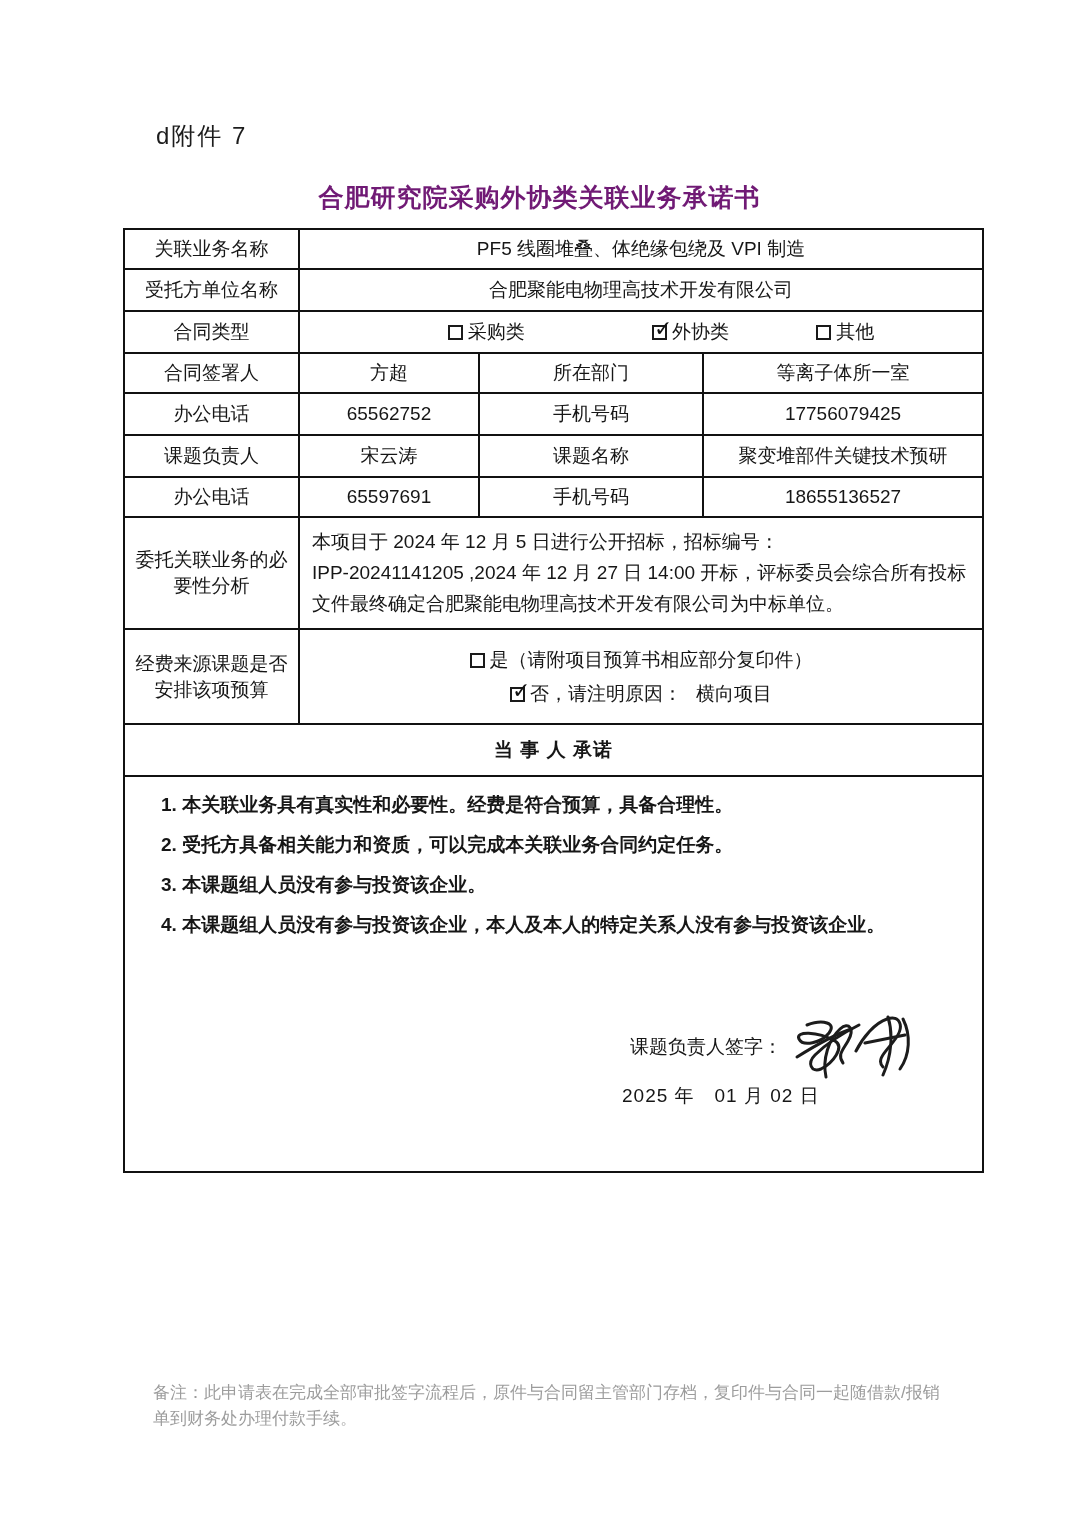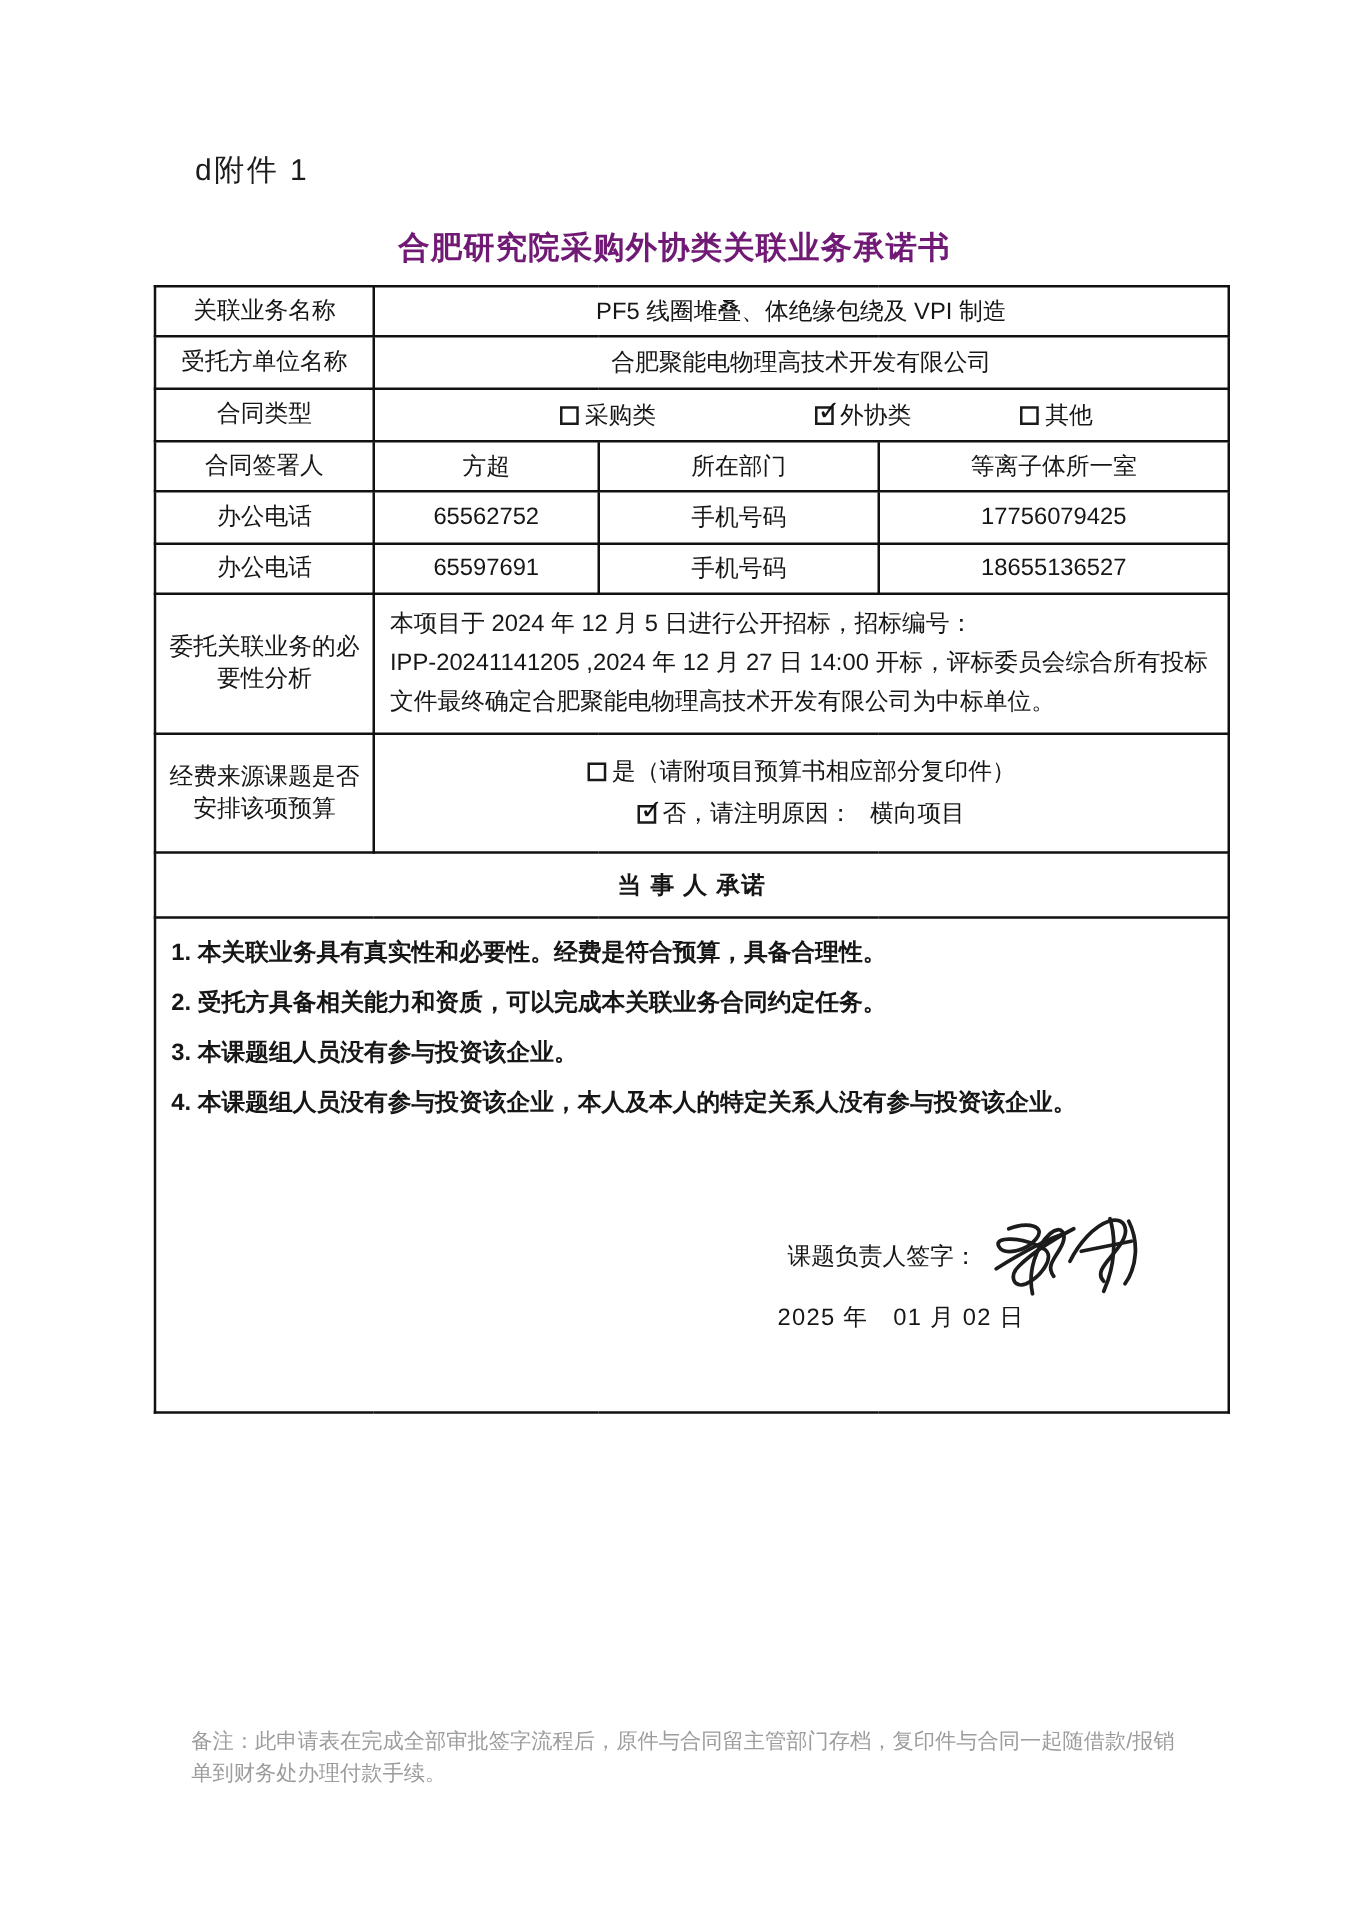--- a/index.html
+++ b/index.html
@@ -47,21 +47,21 @@
   }
   .opt { white-space: nowrap; }
   .opt.gap { margin-right: 82px; padding-left: 40px; }
   .choice-line { line-height: 34px; }
 
   
   .analysis p { text-align: left; line-height: 31px; }
 
   
   td.big-cell { vertical-align: top; padding: 0; }
-  .big-wrap { position: relative; height: 394px; width: 100%; }
+  .big-wrap { position: relative; height: 394px; width: 100%; padding-left: 24px; }
   ol.commitments {
     list-style: none; counter-reset: item;
     padding: 8px 14px 0 12px; text-align: left;
   }
   ol.commitments li {
     counter-increment: item;
     font-weight: 700; font-size: 19px; line-height: 40px;
     white-space: nowrap;
   }
   ol.commitments li::before { content: counter(item) ".\00a0 "; }
@@ -74,21 +74,21 @@
   }
 
   .footer-note {
     position: absolute; left: 153px; top: 1380px; width: 792px;
     font-size: 17px; line-height: 26px; color: #9c9c9c; text-align: left;
   }
 </style>
 </head>
 <body>
 
-<div class="attachment-label">d附件 1</div>
+<div class="attachment-label">d附件 7</div>
 
 <div class="page-title">合肥研究院采购外协类关联业务承诺书</div>
 
 <table class="form-table">
   <colgroup>
     <col style="width:175px">
       <col style="width:180px">
       <col style="width:224px">
       <col style="width:280px">
   </colgroup>
@@ -113,20 +113,26 @@
       <td class="lbl" style="height:40px">合同签署人</td>
       <td>方超</td>
       <td>所在部门</td>
       <td>等离子体所一室</td>
     </tr>
     <tr>
       <td class="lbl" style="height:42px">办公电话</td>
       <td>65562752</td>
       <td>手机号码</td>
       <td>17756079425</td>
+    </tr>
+    <tr>
+      <td class="lbl" style="height:42px">课题负责人</td>
+      <td>宋云涛</td>
+      <td>课题名称</td>
+      <td>聚变堆部件关键技术预研</td>
     </tr>
     <tr>
       <td class="lbl" style="height:40px">办公电话</td>
       <td>65597691</td>
       <td>手机号码</td>
       <td>18655136527</td>
     </tr>
     <tr>
       <td class="lbl" style="height:112px">委托关联业务的必要性分析</td>
       <td colspan="3" class="left-cell analysis" style="vertical-align:top; padding-top:8px;">

